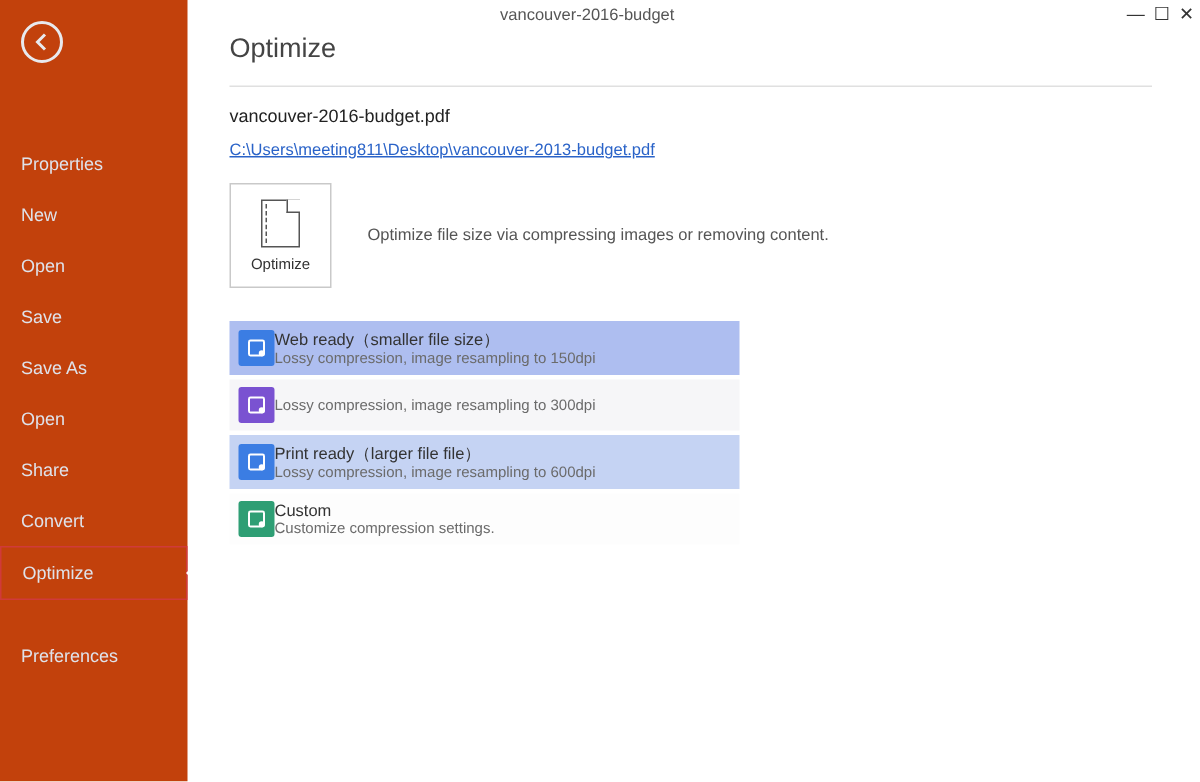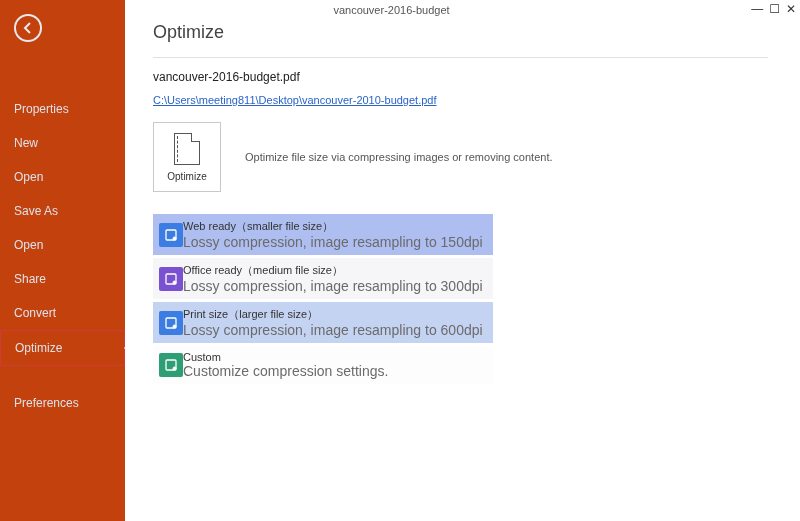--- a/index.html
+++ b/index.html
@@ -77,21 +77,21 @@
     width: 24px; height: 24px; border-radius: 2px; flex-shrink: 0;
     display: flex; align-items: center; justify-content: center;
   }
   .ic-web    { background: #3b7de3; }
   .ic-office { background: #7a52d1; }
   .ic-print  { background: #3b7de3; }
   .ic-custom { background: #2e9e74; }
   .opt-icon svg { stroke: #fff; fill: none; }
   .opt-text { display: flex; flex-direction: column; }
   .opt-title { font-size: 11px; color: #333; }
-  .opt-sub   { font-size: 14px; color: #6b6b6b; }
+  .opt-sub   { font-size: 10px; color: #6b6b6b; }
 </style>
 </head>
 <body>
 
 <div class="window">
 
   <div class="titlebar">
     <span>vancouver-2016-budget</span>
   </div>
   <div class="win-controls">
@@ -103,40 +103,41 @@
   <div class="sidebar">
     <div class="back-circle">
       <svg width="12" height="12" viewBox="0 0 12 12">
         <path d="M8 1 L3 6 L8 11" stroke-width="2" fill="none"></path>
       </svg>
     </div>
 
     <div class="nav-item">Properties</div>
     <div class="nav-item">New</div>
     <div class="nav-item">Open</div>
+    <div class="nav-item">Save</div>
     <div class="nav-item">Save As</div>
     <div class="nav-item">Open</div>
     <div class="nav-item">Share</div>
     <div class="nav-item">Convert</div>
 
     <div class="nav-item selected" style="position:relative">
       <span>Optimize</span>
       <div class="nav-arrow" style="top:50%;transform:translateY(-50%)"></div>
     </div>
 
     <div class="nav-spacer"></div>
     <div class="nav-item">Preferences</div>
   </div>
 
   <div class="main">
     <div class="page-title">Optimize</div>
     <div class="divider"></div>
 
     <div class="filename">vancouver-2016-budget.pdf</div>
-    <a href="#" class="filepath">C:\Users\meeting811\Desktop\vancouver-2010-budget.pdf</a>
+    <a href="#" class="filepath">C:\Users\meeting811\Desktop\vancouver-2013-budget.pdf</a>
 
     <div class="hero-row">
       <div class="hero-tile">
         <div class="doc-icon">
           <div class="page"></div>
           <div class="fold"></div>
           <div class="spiral"></div>
         </div>
         <div class="lbl">Optimize</div>
       </div>
@@ -159,34 +160,33 @@
       </div>
 
       <div class="opt-row opt-office">
         <div class="opt-icon ic-office">
           <svg width="14" height="14" viewBox="0 0 14 14">
               <rect x="2" y="2" width="10" height="10" rx="1" stroke-width="1.3"></rect>
               <circle cx="10.5" cy="10.5" r="1.5" fill="#fff"></circle>
             </svg>
         </div>
         <div class="opt-text">
-          <span class="opt-title">Office ready（medium file size）</span>
           <span class="opt-sub">Lossy compression, image resampling to 300dpi</span>
         </div>
       </div>
 
       <div class="opt-row opt-print">
         <div class="opt-icon ic-print">
           <svg width="14" height="14" viewBox="0 0 14 14">
               <rect x="2" y="2" width="10" height="10" rx="1" stroke-width="1.3"></rect>
               <circle cx="10.5" cy="10.5" r="1.5" fill="#fff"></circle>
             </svg>
         </div>
         <div class="opt-text">
-          <span class="opt-title">Print size（larger file size）</span>
+          <span class="opt-title">Print ready（larger file file）</span>
           <span class="opt-sub">Lossy compression, image resampling to 600dpi</span>
         </div>
       </div>
 
       <div class="opt-row opt-custom">
         <div class="opt-icon ic-custom">
           <svg width="14" height="14" viewBox="0 0 14 14">
               <rect x="2" y="2" width="10" height="10" rx="1" stroke-width="1.3"></rect>
               <circle cx="10.5" cy="10.5" r="1.5" fill="#fff"></circle>
             </svg>

